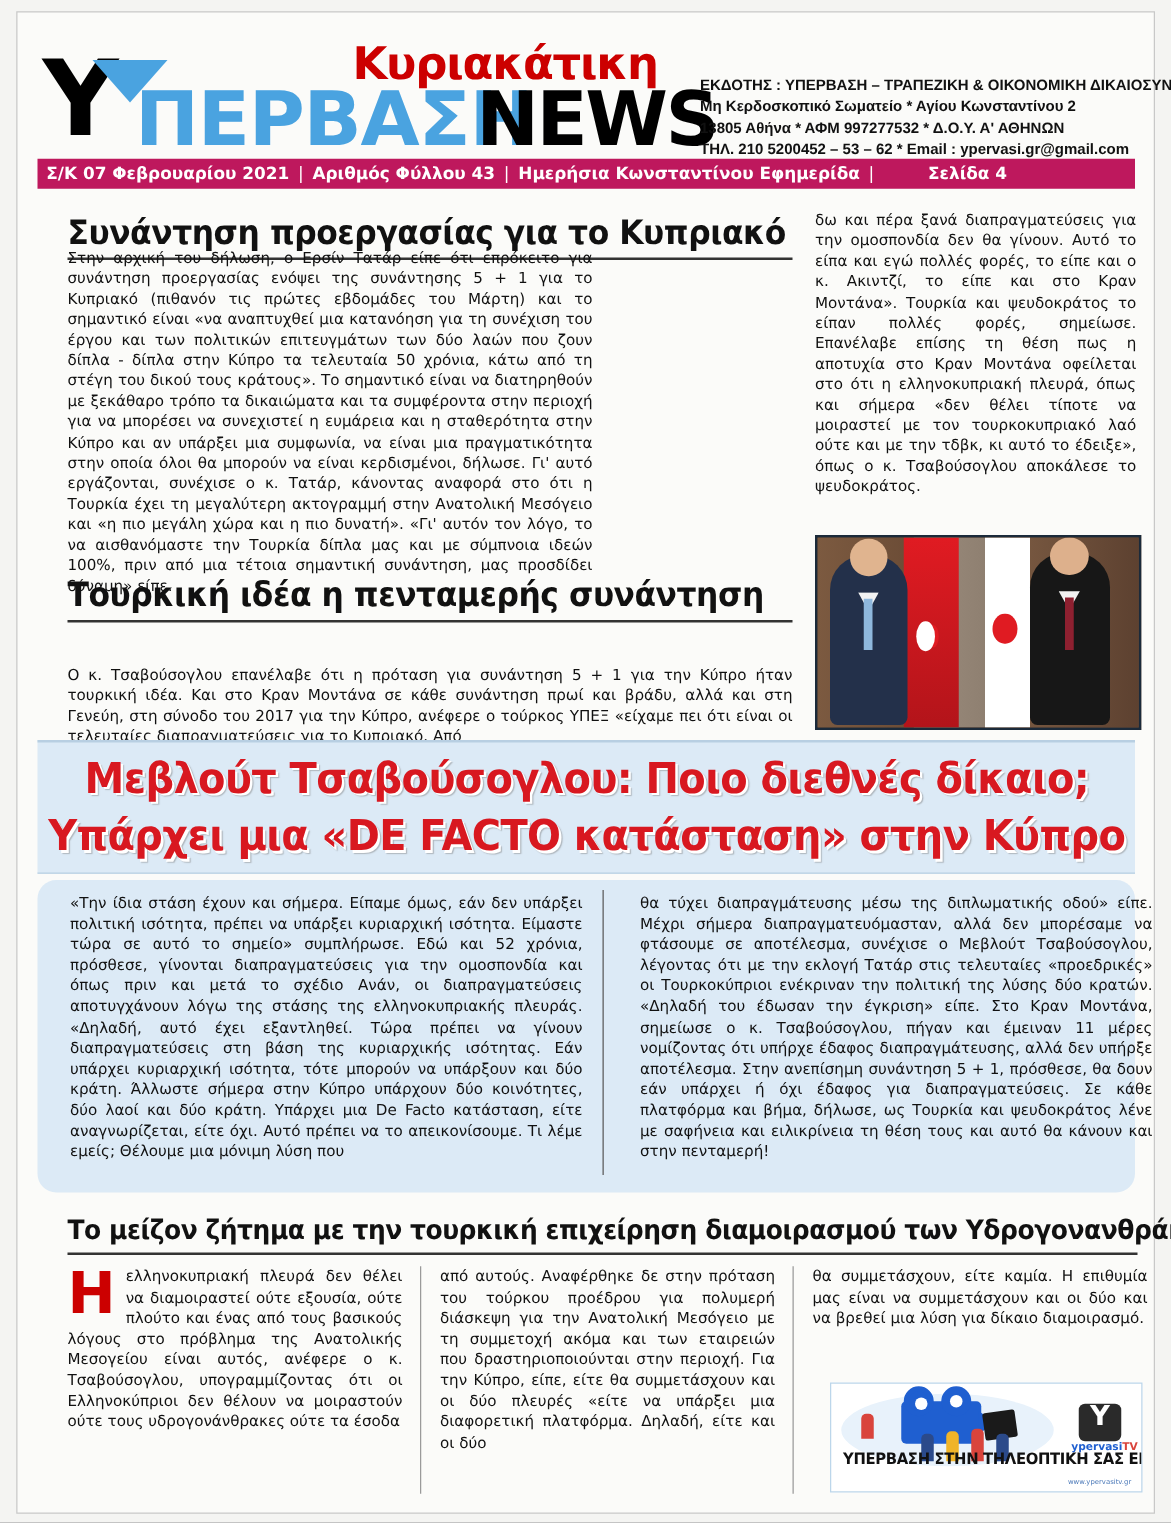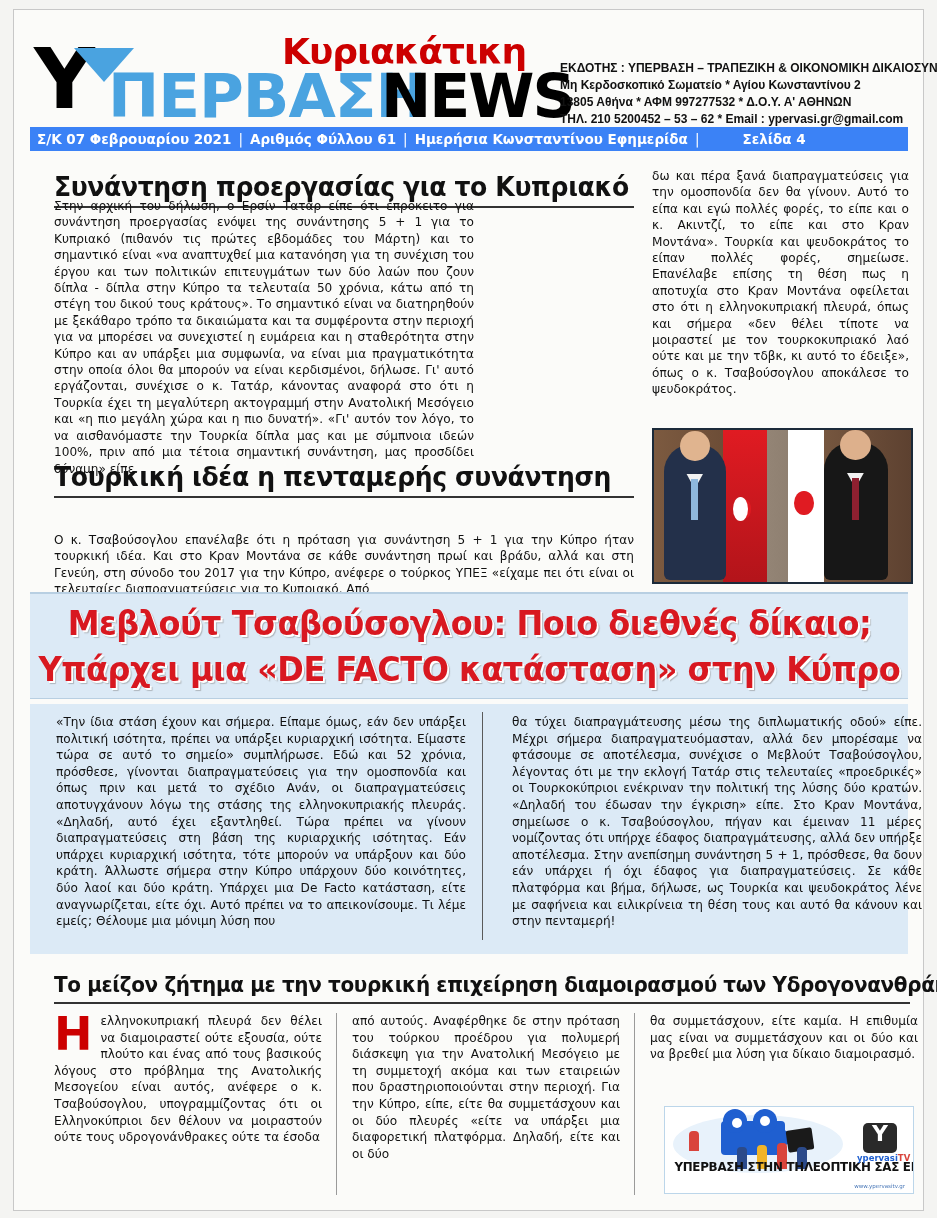--- a/index.html
+++ b/index.html
@@ -110,21 +110,21 @@
     font-weight: bold;
   }
   .publisher div { white-space: nowrap; }
   
   .infobar {
     position: absolute;
     left: 16px;
     top: 117px;
     width: 878px;
     height: 24px;
-    background: #3b82f6;
+    background: #be185d;
     color: #fff;
     display: flex;
     align-items: center;
     font-size: 13.5px;
     font-weight: bold;
     font-family: "DejaVu Sans", sans-serif;
   }
   .infobar .ib { padding: 0 7px; }
   .infobar .sep { color: #fff; font-weight: normal; }
   .infobar .pg { margin-left: 36px; }
@@ -234,20 +234,21 @@
     text-shadow: 2px 2px 0 #ffffff, 3px 3px 1px rgba(120,120,120,0.45);
   }
   
   .quotebox {
     position: absolute;
     left: 16px;
     top: 694px;
     width: 878px;
     height: 250px;
     background: #dceaf6;
+    border-radius: 15px;
   }
   .qcol {
     position: absolute;
     top: 10px;
     width: 410px;
     font-family: "DejaVu Sans", sans-serif;
     font-size: 12.1px;
     line-height: 16.6px;
     color: #111;
     text-align: justify;
@@ -373,21 +374,21 @@
       <div>ΕΚΔΟΤΗΣ : ΥΠΕΡΒΑΣΗ – ΤΡΑΠΕΖΙΚΗ &amp; ΟΙΚΟΝΟΜΙΚΗ ΔΙΚΑΙΟΣΥΝΗ</div>
       <div>Μη Κερδοσκοπικό Σωματείο  *  Αγίου Κωνσταντίνου 2</div>
       <div>13805 Αθήνα  *  ΑΦΜ 997277532  *  Δ.Ο.Υ. Α' ΑΘΗΝΩΝ</div>
       <div>ΤΗΛ. 210 5200452 – 53 – 62  *  Email : ypervasi.gr@gmail.com</div>
     </div>
   </div>
 
   <div class="infobar">
     <span class="ib">Σ/Κ 07 Φεβρουαρίου 2021</span>
     <span class="sep">|</span>
-    <span class="ib">Αριθμός Φύλλου 61</span>
+    <span class="ib">Αριθμός Φύλλου 43</span>
     <span class="sep">|</span>
     <span class="ib">Ημερήσια Κωνσταντίνου Εφημερίδα</span>
     <span class="sep">|</span>
     <span class="ib pg">Σελίδα 4</span>
   </div>
 
   <div class="hl" id="a1-title">Συνάντηση προεργασίας για το Κυπριακό</div>
   <div class="rule" id="a1-rule"></div>
   <div class="col-text" id="a1-left">Στην αρχική του δήλωση, ο Ερσίν Τατάρ είπε ότι επρόκειτο για συνάντηση προεργασίας ενόψει της συνάντησης 5 + 1 για το Κυπριακό (πιθανόν τις πρώτες εβδομάδες του Μάρτη) και το σημαντικό είναι «να αναπτυχθεί μια κατανόηση για τη συνέχιση του έργου και των πολιτικών επιτευγμάτων των δύο λαών που ζουν δίπλα - δίπλα στην Κύπρο τα τελευταία 50 χρόνια, κάτω από τη στέγη του δικού τους κράτους». Το σημαντικό είναι να διατηρηθούν με ξεκάθαρο τρόπο τα δικαιώματα και τα συμφέροντα στην περιοχή για να μπορέσει να συνεχιστεί η ευμάρεια και η σταθερότητα στην Κύπρο και αν υπάρξει μια συμφωνία, να είναι μια πραγματικότητα στην οποία όλοι θα μπορούν να είναι κερδισμένοι, δήλωσε. Γι' αυτό εργάζονται, συνέχισε ο κ. Τατάρ, κάνοντας αναφορά στο ότι η Τουρκία έχει τη μεγαλύτερη ακτογραμμή στην Ανατολική Μεσόγειο και «η πιο μεγάλη χώρα και η πιο δυνατή». «Γι' αυτόν τον λόγο, το να αισθανόμαστε την Τουρκία δίπλα μας και με σύμπνοια ιδεών 100%, πριν από μια τέτοια σημαντική συνάντηση, μας προσδίδει δύναμη» είπε.</div>
   <div class="col-text" id="a1-right">δω και πέρα ξανά διαπραγματεύσεις για την ομοσπονδία δεν θα γίνουν. Αυτό το είπα και εγώ πολλές φορές, το είπε και ο κ. Ακιντζί, το είπε και στο Κραν Μοντάνα». Τουρκία και ψευδοκράτος το είπαν πολλές φορές, σημείωσε. Επανέλαβε επίσης τη θέση πως η αποτυχία στο Κραν Μοντάνα οφείλεται στο ότι η ελληνοκυπριακή πλευρά, όπως και σήμερα «δεν θέλει τίποτε να μοιραστεί με τον τουρκοκυπριακό λαό ούτε και με την τδβκ, κι αυτό το έδειξε», όπως ο κ. Τσαβούσογλου αποκάλεσε το ψευδοκράτος.</div>

